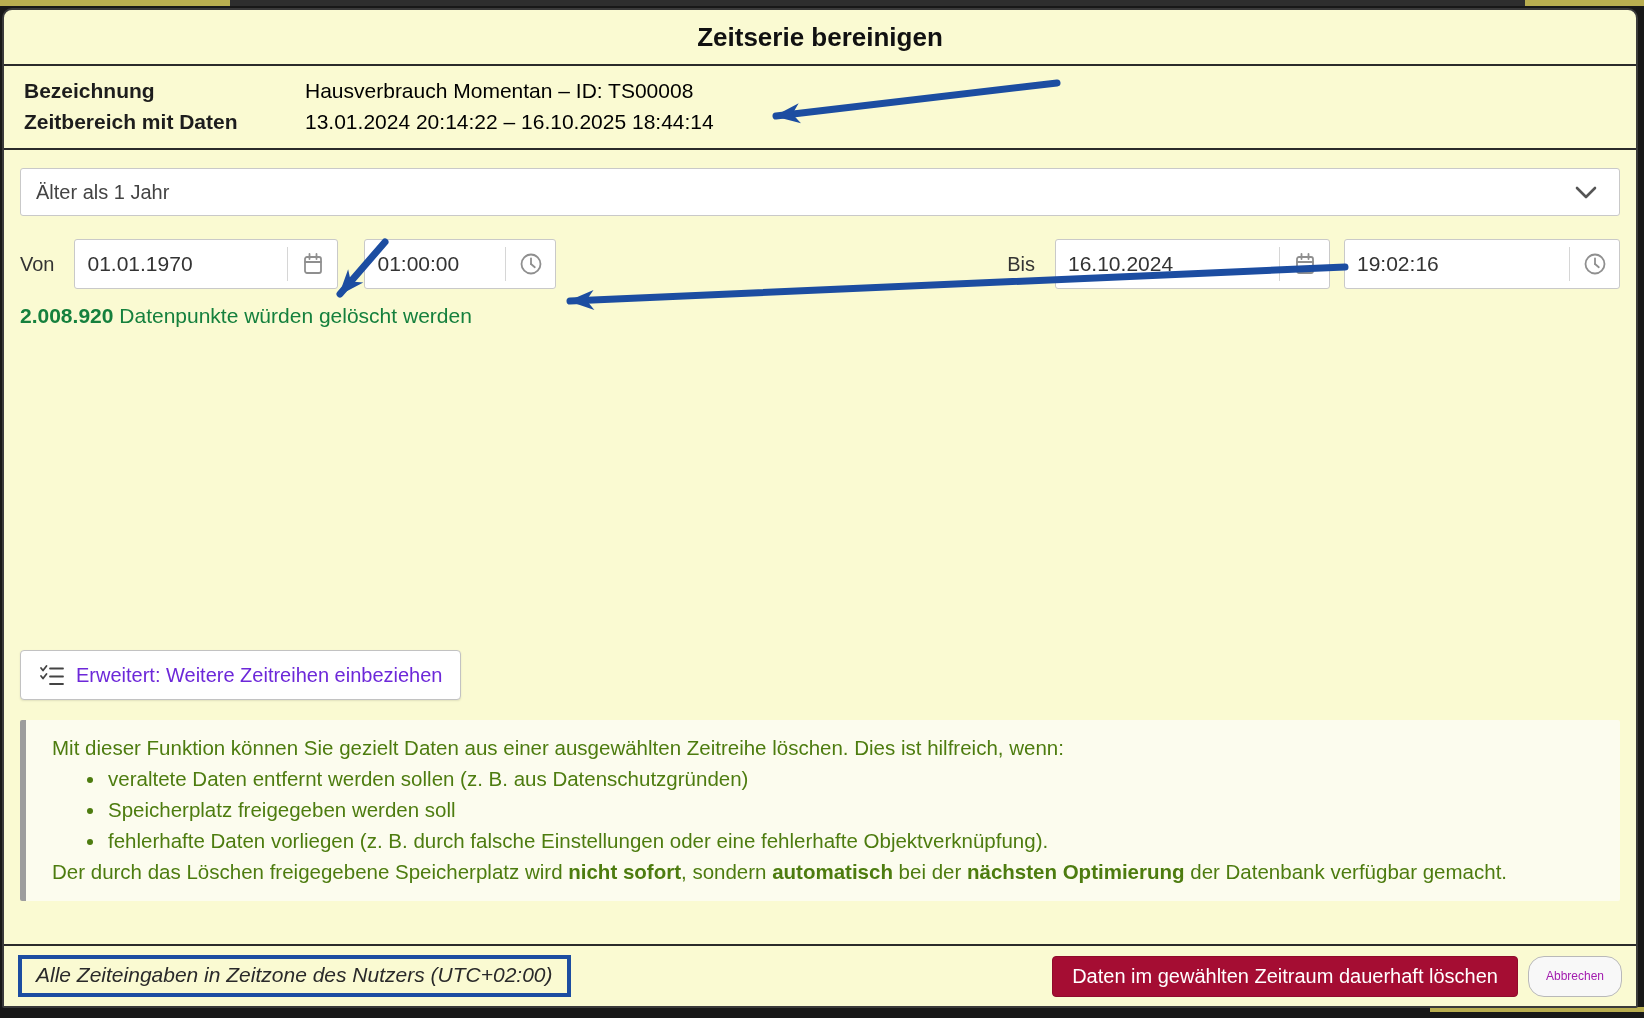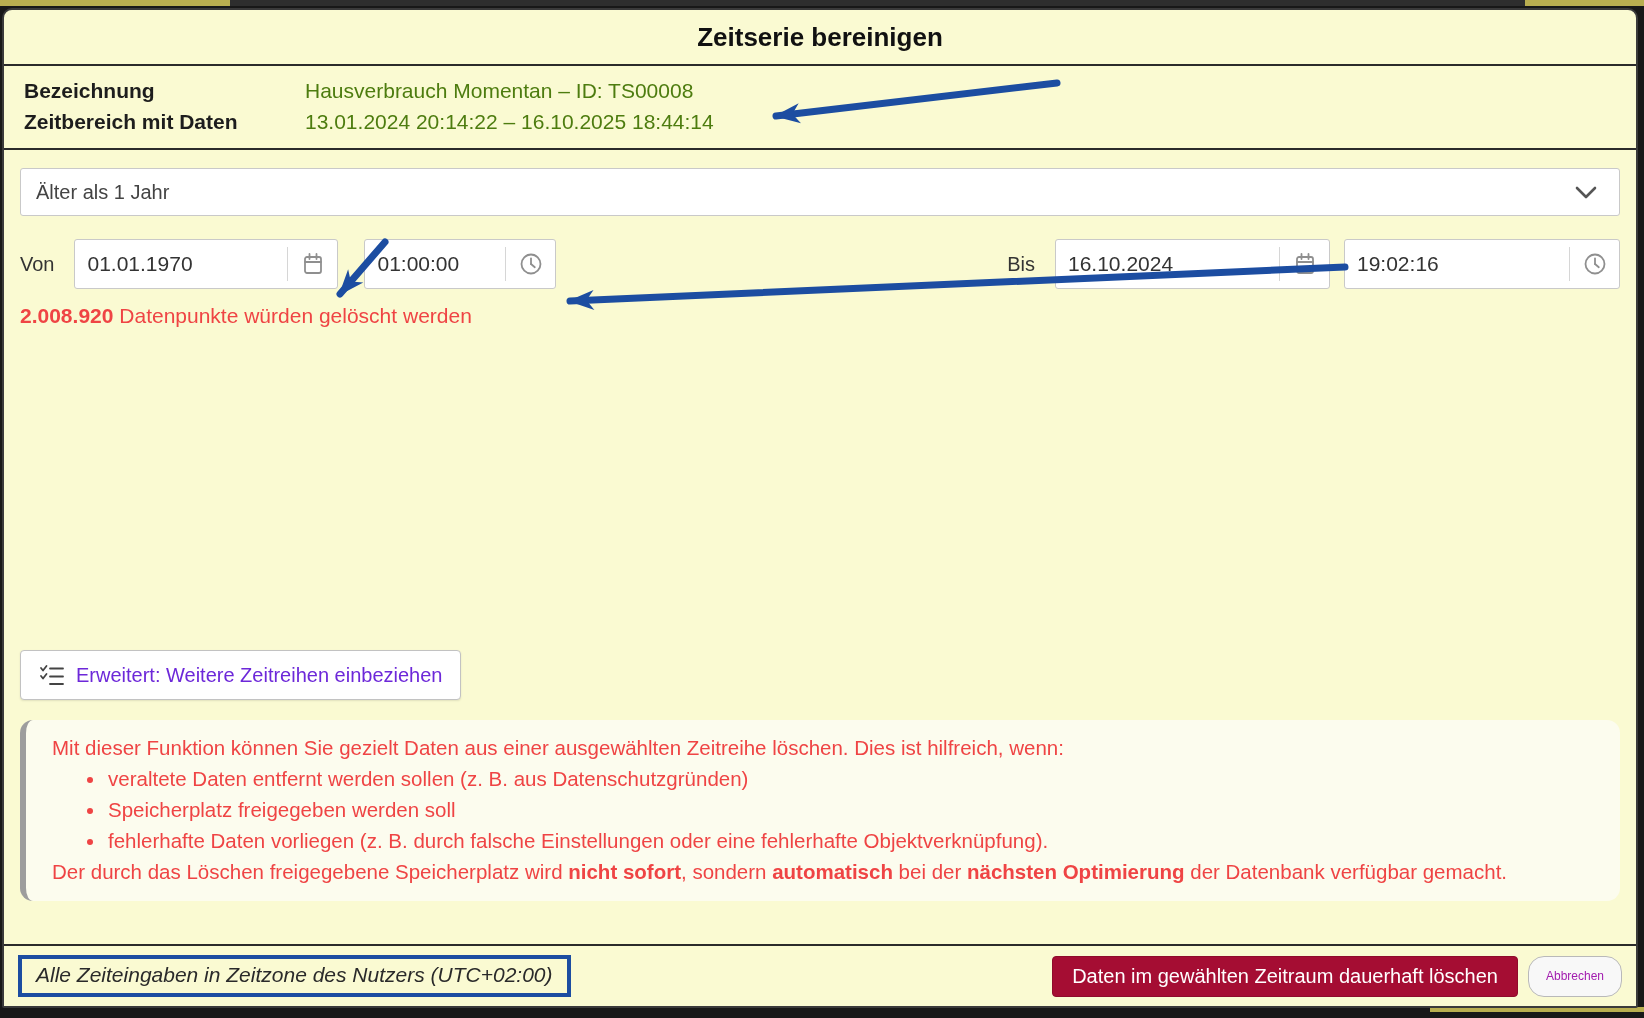--- a/index.html
+++ b/index.html
@@ -29,21 +29,21 @@
     flex:none;height:56px;border-bottom:2px solid var(--line);
     display:flex;align-items:center;justify-content:center;
     font-size:26px;font-weight:bold;color:#111;
   }
   .header-info{
     flex:none;padding:9px 20px 11px 20px;border-bottom:2px solid var(--line);
     font-size:21px;line-height:31px;color:#222;
   }
   .header-row{display:flex;gap:24px;}
   .header-label{width:257px;flex:none;font-weight:bold;color:#1d1d1d;}
-  .header-value{color:#4d7c0f;}
+  .header-value{color:#000000;}
 
   .body{flex:1;padding:18px 16px 0 16px;position:relative;}
 
   .select-box{
     height:48px;background:#fff;border:1px solid #c9c9c9;border-radius:3px;
     display:flex;align-items:center;justify-content:space-between;
     padding:0 22px 0 15px;font-size:20px;color:#444;cursor:default;
   }
   .chevron{width:22px;height:13px;flex:none;}
   .chevron polyline{fill:none;stroke:#555;stroke-width:2.6;stroke-linecap:round;stroke-linejoin:round;}
@@ -63,35 +63,35 @@
   .icon-btn{
     width:50px;height:34px;flex:none;border-left:1px solid #d6d6d6;
     display:flex;align-items:center;justify-content:center;cursor:pointer;
   }
   .w-date-from{width:264px;}
   .w-time-from{width:192px;margin-left:26px;}
   .w-date-to{width:275px;}
   .w-time-to{width:276px;margin-left:14px;}
   .picker-icon{stroke:#8f8f8f;fill:none;stroke-width:1.8;stroke-linecap:round;stroke-linejoin:round;}
 
-  .result-line{margin-top:15px;font-size:21px;color:#ef4444;line-height:24px;}
+  .result-line{margin-top:15px;font-size:21px;color:#15803d;line-height:24px;}
   .result-line .count{font-weight:bold;}
 
   .advanced-btn{
     margin-top:322px;display:inline-flex;align-items:center;gap:11px;
     height:50px;padding:0 18px;background:#fff;border:1px solid #c2c2c2;border-radius:4px;
     font-size:20px;color:#6d28d9;font-family:inherit;cursor:pointer;
     box-shadow:0 1px 2px rgba(0,0,0,0.10);
   }
   .list-check-icon line{stroke:#444;stroke-width:1.8;stroke-linecap:round;}
   .list-check-icon path{stroke:#444;stroke-width:1.8;fill:none;stroke-linecap:round;stroke-linejoin:round;}
 
   .info-box{
-    margin-top:20px;background:#fcfcee;border-left:6px solid #9d9d9d;border-radius:13px;
-    padding:12px 20px 14px 26px;font-size:20.5px;line-height:31px;color:#ef4444;
+    margin-top:20px;background:#fcfcee;border-left:6px solid #9d9d9d;border-radius:2px;
+    padding:12px 20px 14px 26px;font-size:20.5px;line-height:31px;color:#4d7c0f;
   }
   .info-box p{margin:0;}
   .info-box ul{margin:0;padding-left:26px;}
   .info-box li{padding-left:2px;margin-left:28px;}
 
   .footer{
     flex:none;height:62px;border-top:2px solid var(--line);
     display:flex;align-items:center;justify-content:space-between;padding:0 14px 0 14px;
   }
   .tz-note{

